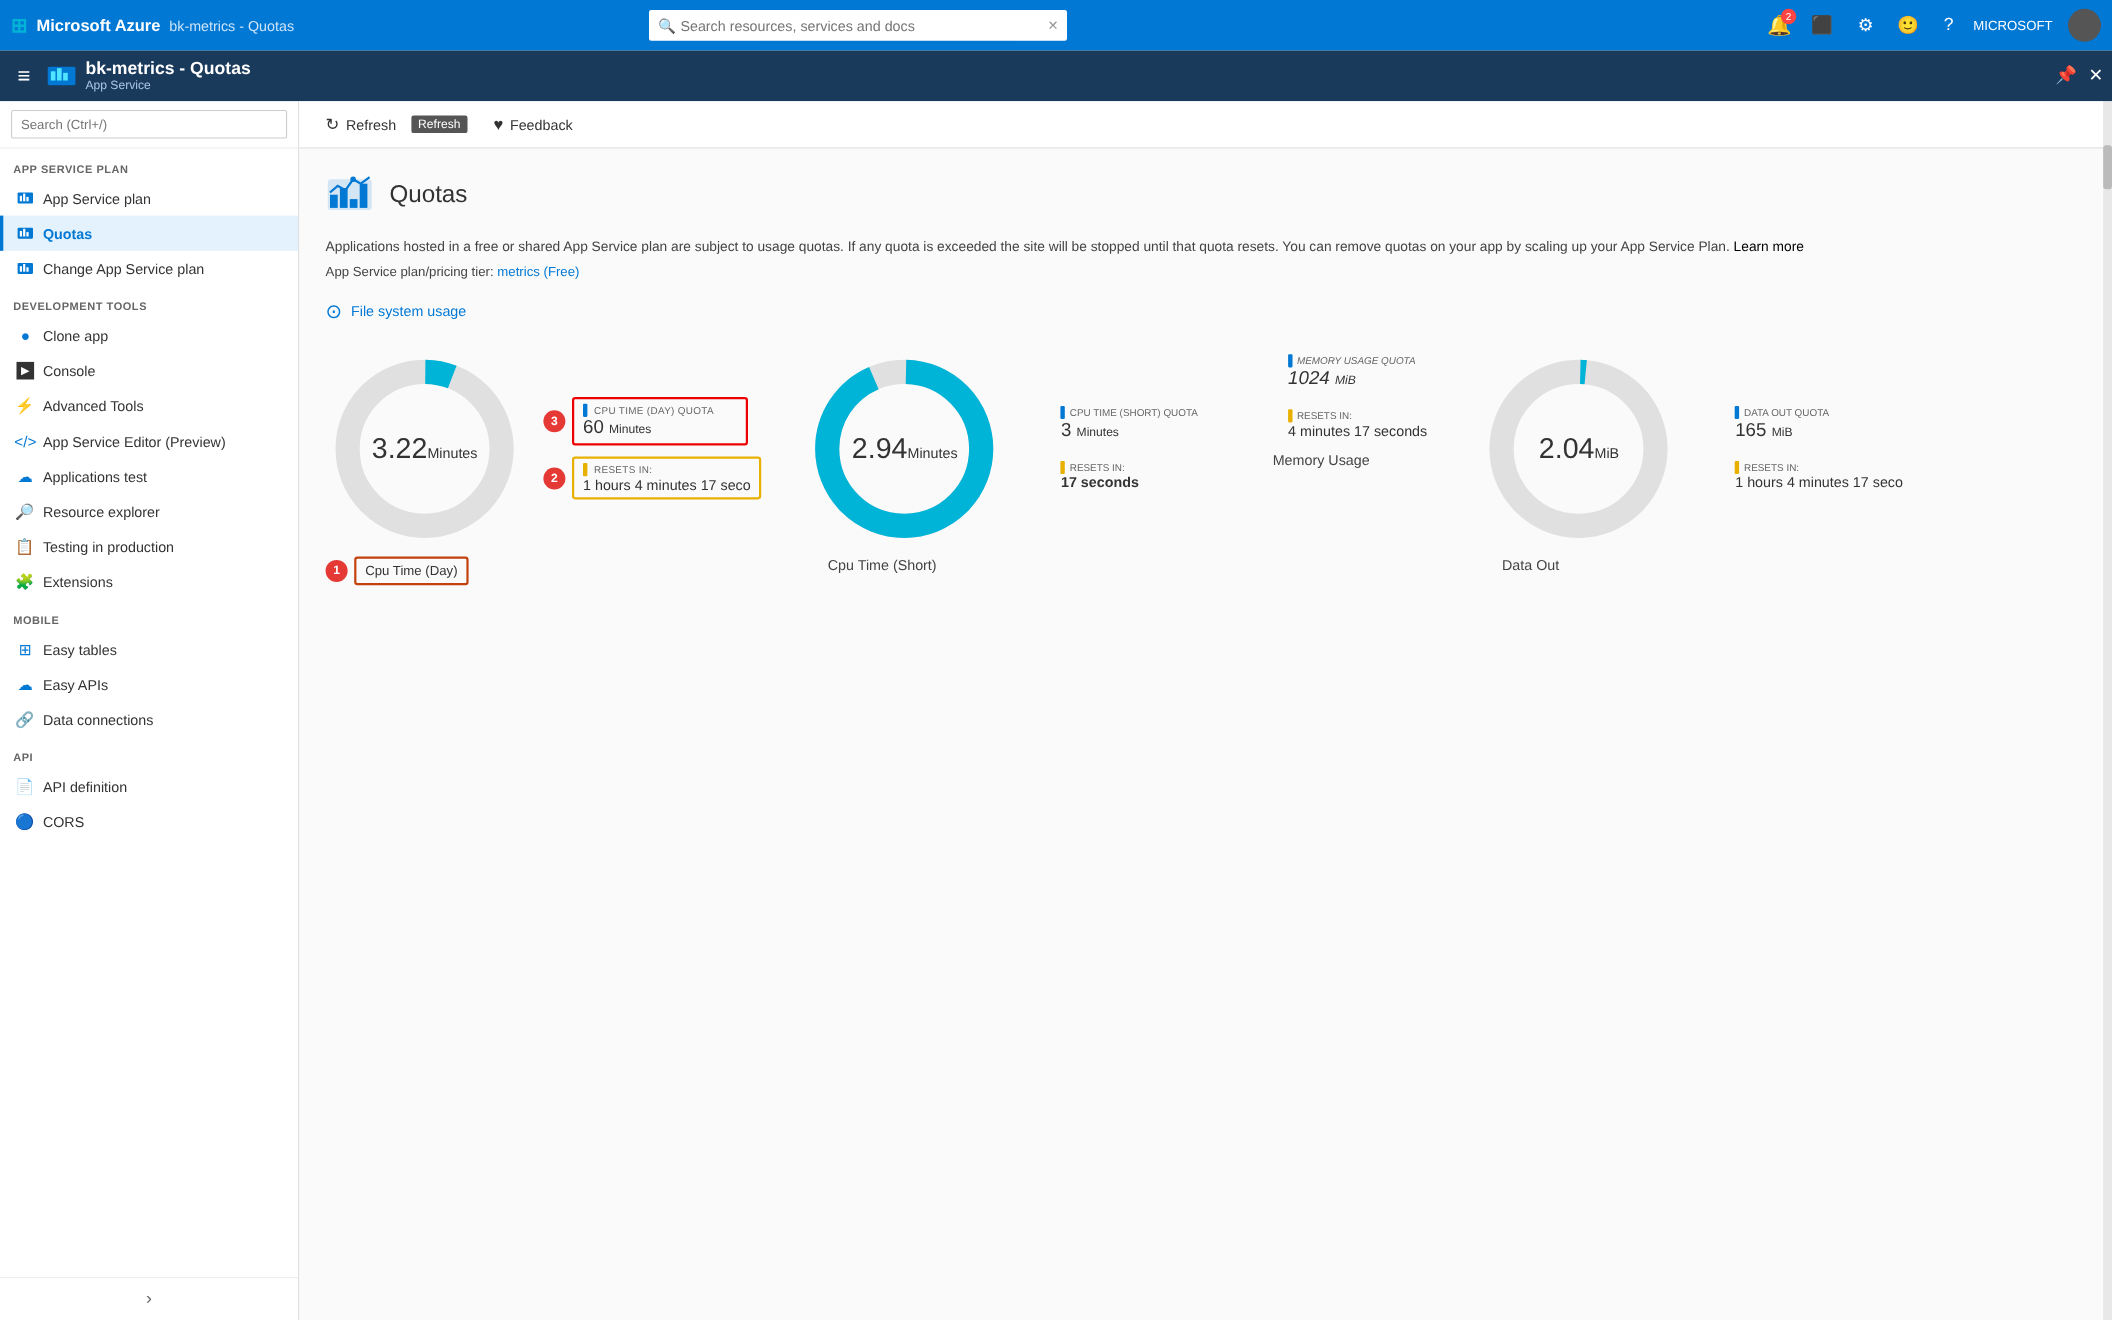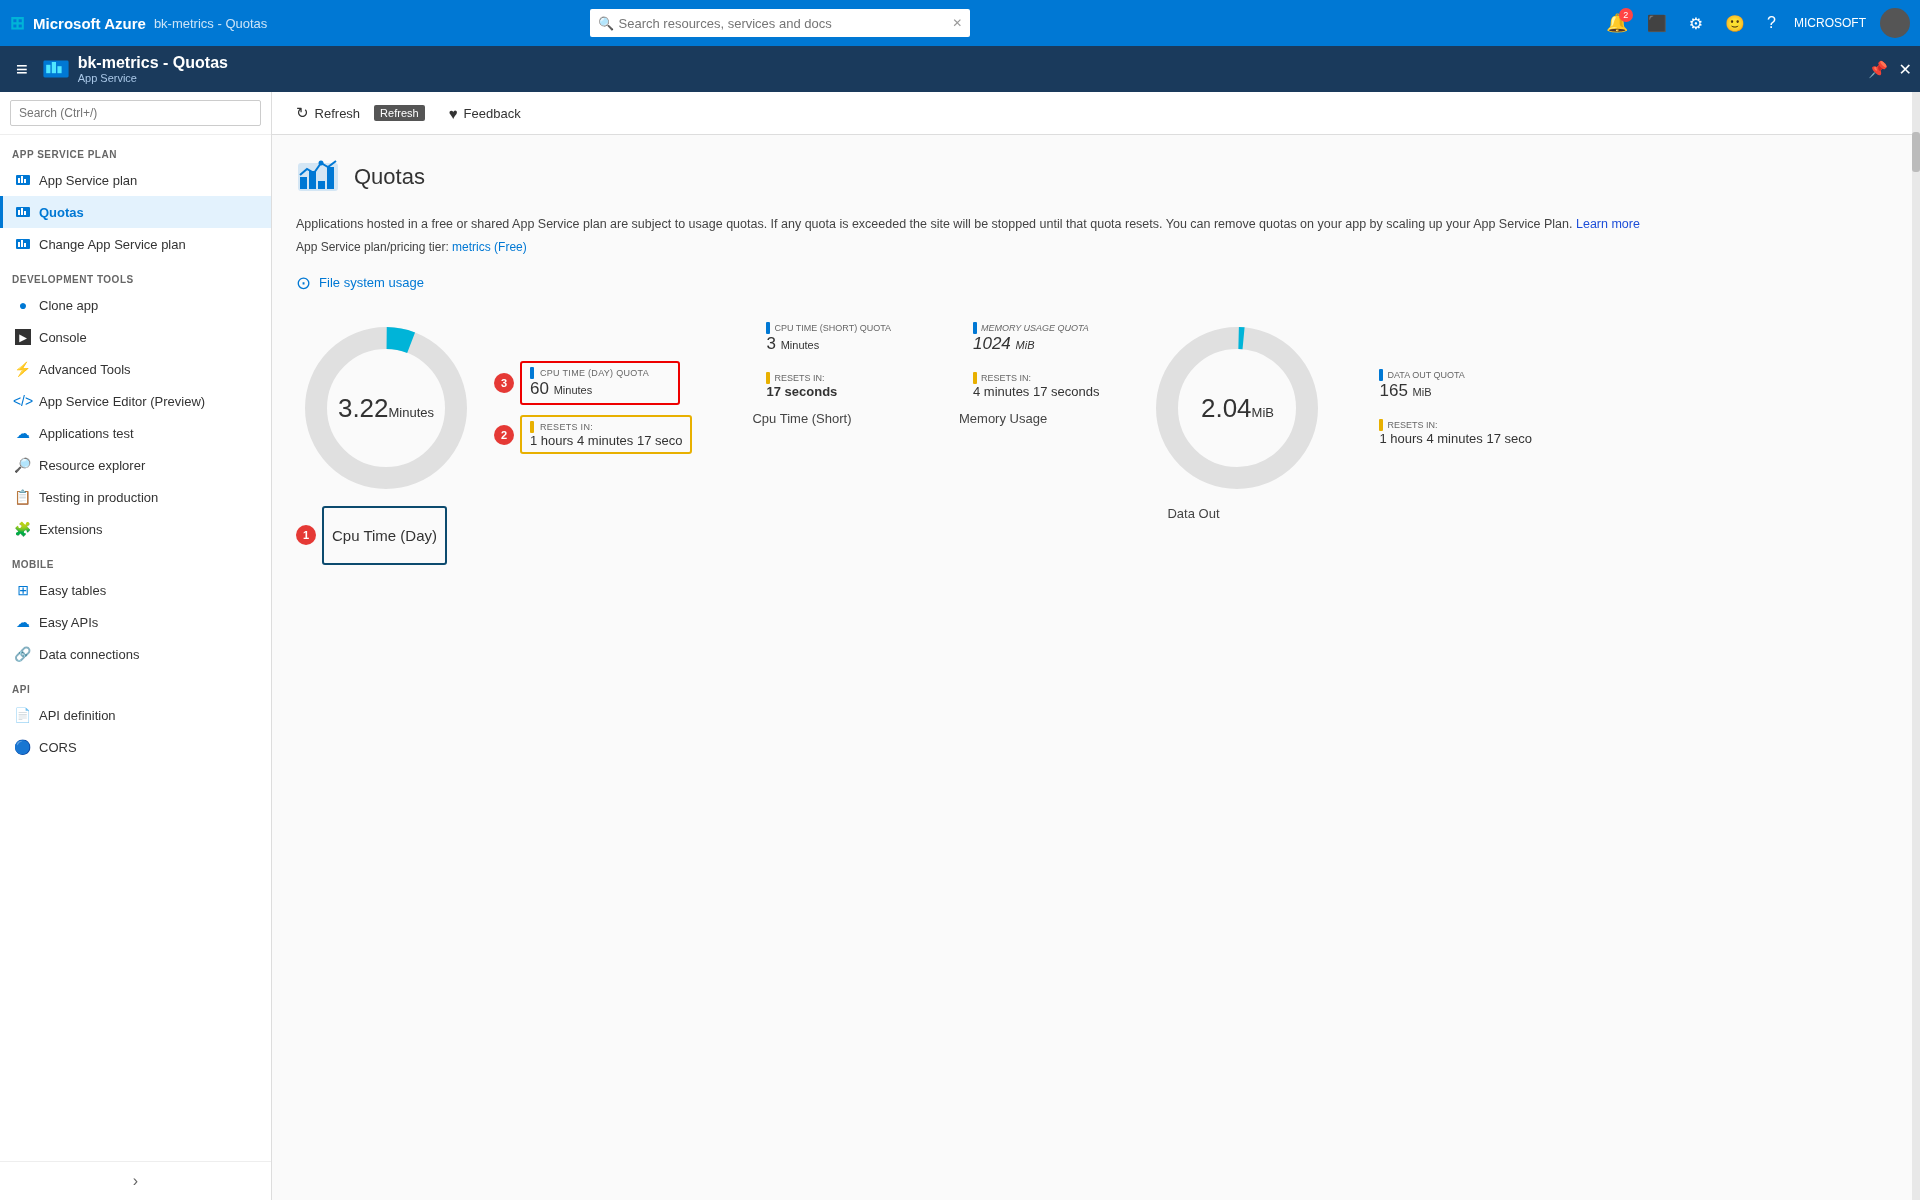--- a/index.html
+++ b/index.html
@@ -148,21 +148,21 @@
     
     .content-scroll { flex: 1; overflow-y: auto; padding: 20px 24px; }
 
     
     .page-header { display: flex; align-items: center; gap: 14px; margin-bottom: 16px; }
     .page-header-icon { width: 44px; height: 44px; }
     .page-header-title { font-size: 22px; color: #333; font-weight: 400; }
 
     
     .page-description { font-size: 12.5px; color: #444; line-height: 1.5; margin-bottom: 6px; }
-    .page-description a { color: #1d4ed8; text-decoration: none; margin-top: 43px; }
+    .page-description a { color: #000000; text-decoration: none; margin-top: 43px; }
     .page-plan-info { font-size: 12px; color: #444; margin-bottom: 18px; }
     .page-plan-info a { color: #0078d4; text-decoration: none; }
 
     
     .file-system-link {
       display: flex; align-items: center; gap: 8px;
       color: #0078d4; font-size: 13px; cursor: pointer;
       margin-bottom: 24px;
       text-decoration: none;
     }
@@ -206,24 +206,24 @@
       border-radius: 50%;
       background: #e53935;
       color: white;
       font-size: 11px;
       font-weight: 600;
       display: flex; align-items: center; justify-content: center;
       flex-shrink: 0;
     }
     .chart-title-row { display: flex; align-items: center; gap: 6px; margin-top: 6px; }
     .highlighted-title {
-      border: 2px solid #0c4a6e;
+      border: 2px solid #c2410c;
       border-radius: 3px;
-      padding: 19px 8px;
-      font-size: 15px;
+      padding: 4px 8px;
+      font-size: 12px;
     }
 
     
     ::-webkit-scrollbar { width: 6px; }
     ::-webkit-scrollbar-thumb { background: #bbb; border-radius: 3px; }
 
     
     .donut-svg { width: 180px; height: 180px; }
 
     
@@ -471,20 +471,29 @@
             </div>
           </div>
           <div class="chart-title-row" style="margin-left:0;margin-top:8px;">
             <div class="circle-badge">1</div>
             <div class="highlighted-title">Cpu Time (Day)</div>
           </div>
         </div>
 
         <div style="display:flex;flex-direction:column;align-items:flex-start;">
           <div style="display:flex;align-items:center;gap:18px;">
+            <div class="donut-container">
+              <svg class="donut-svg" viewBox="0 0 180 180">
+                <circle cx="90" cy="90" r="70" fill="none" stroke="#e0e0e0" stroke-width="22"></circle>
+                <circle cx="90" cy="90" r="70" fill="none" stroke="#00b4d8" stroke-width="22" stroke-dasharray="410 30" stroke-dashoffset="109" stroke-linecap="butt"></circle>
+              </svg>
+              <div class="donut-label">
+                <span>2.94</span><span class="unit">Minutes</span>
+              </div>
+            </div>
             <div class="chart-info">
               <div style="display:flex;align-items:center;gap:6px;">
                 <div style="width:20px;height:20px;"></div>
                 <div style="padding:4px 8px;min-width:140px;">
                   <div style="font-size:9px;text-transform:uppercase;color:#666;display:flex;align-items:center;gap:4px;">
                     <span style="width:4px;height:12px;background:#0078d4;display:inline-block;border-radius:1px;"></span>
                     <span>CPU TIME (SHORT) QUOTA</span>
                   </div>
                   <div style="font-size:17px;font-weight:300;"><span>3</span> <span style="font-size:11px;">Minutes</span></div>
                 </div>

